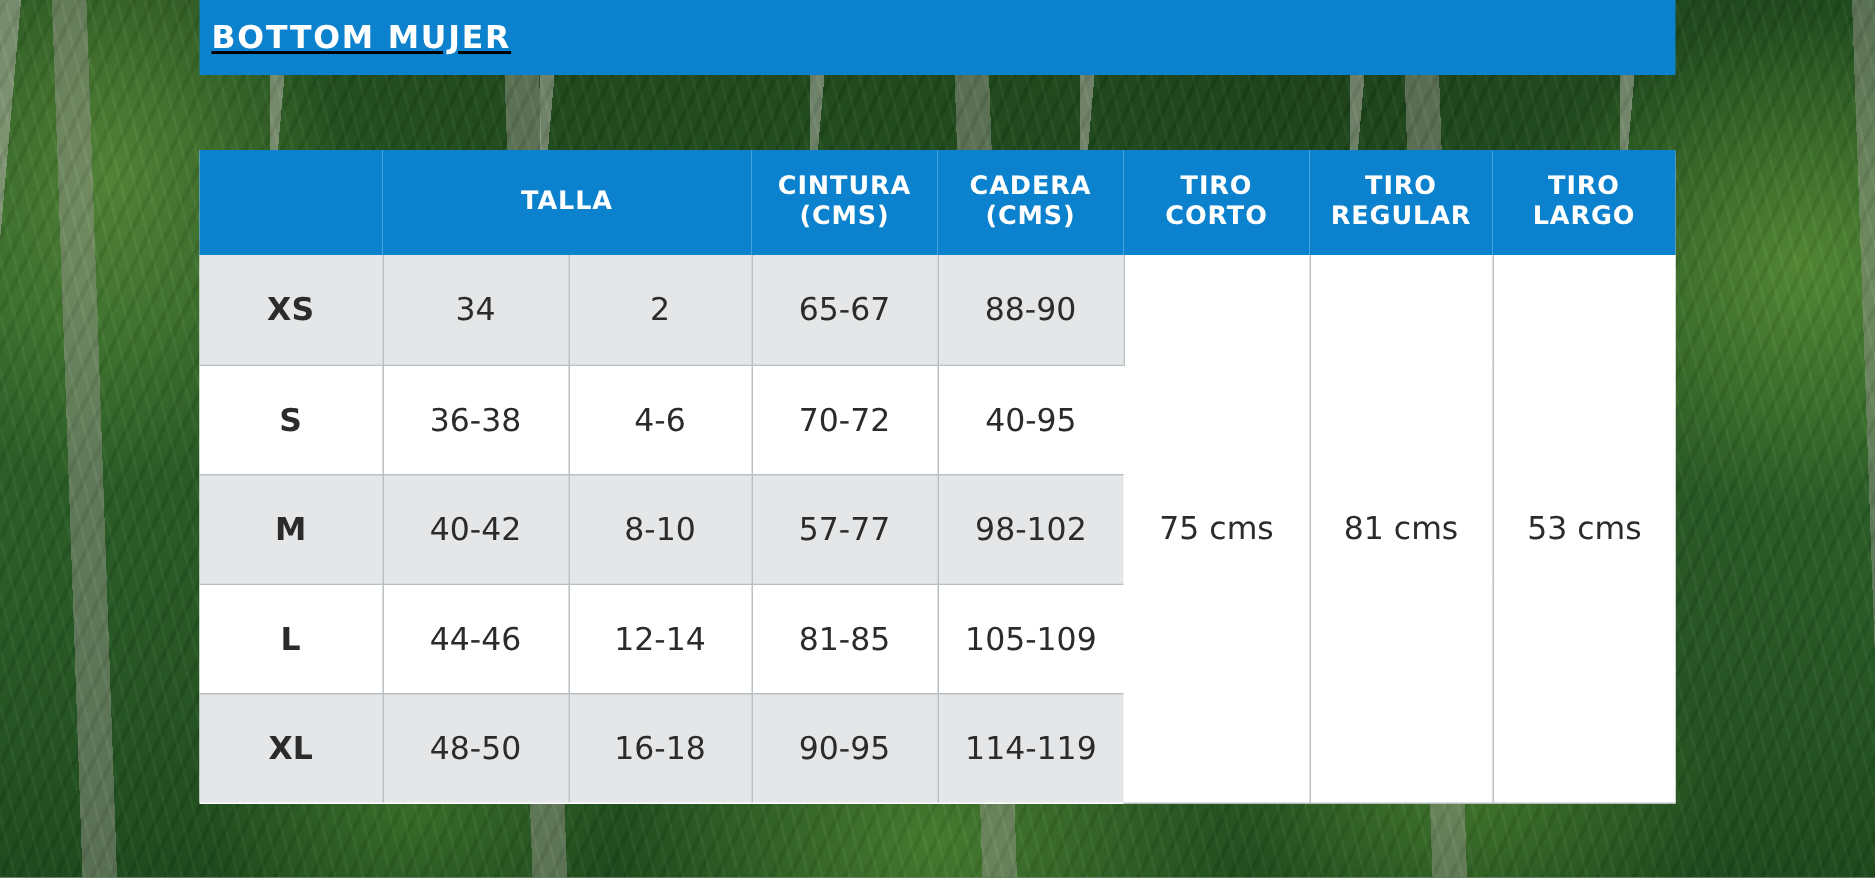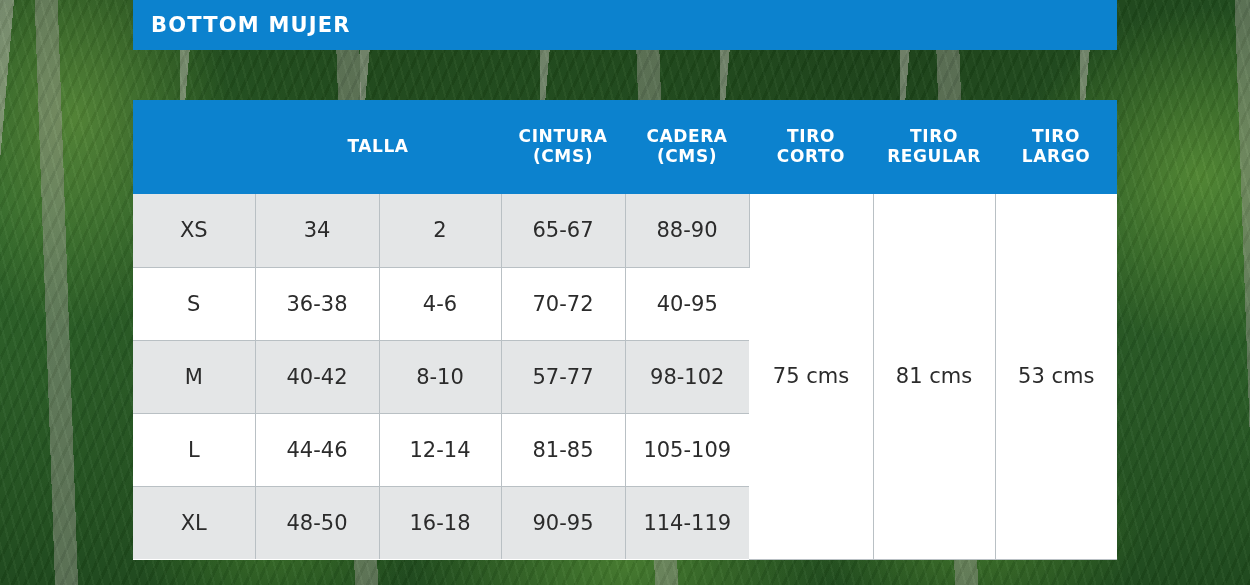--- a/index.html
+++ b/index.html
@@ -50,21 +50,22 @@
   .title-bar {
     position: absolute;
     left: 133px;
     top: 0;
     width: 984px;
     height: 50px;
     background: #0c82ce;
     display: flex;
     align-items: center;
     box-sizing: border-box;
-    padding-left: 18px;
+    padding-left: 8px;
+    text-decoration: underline;
   }
   .title-bar .title {
     color: #ffffff;
     font-size: 21px;
     font-weight: bold;
     letter-spacing: 1.2px;
   }
 
   
   .table-wrap {
@@ -82,21 +83,21 @@
   table.size-table thead th {
     background: #0c82ce;
     color: #ffffff;
     font-size: 17px;
     font-weight: bold;
     letter-spacing: .6px;
     height: 60px;
     line-height: 1.15;
     vertical-align: middle;
     text-align: center;
-    padding: 17px 4px;
+    padding: 5px 4px;
     border: none;
   }
   table.size-table thead th.th-blank { }
 
   table.size-table td {
     height: 73px;
     text-align: center;
     vertical-align: middle;
     font-size: 21px;
     color: #2b2b2b;
@@ -108,21 +109,21 @@
     border-left: none;
   }
   table.size-table tr td:last-child {
     border-right: none;
   }
   table.size-table tr:last-child td {
     border-bottom: none;
   }
   td.size-label {
     color: #1d6ea8;
-    font-weight: normal;
+    font-weight: bold;
     font-size: 21px;
   }
   tr.shaded td {
     background: #e4e6e7;
   }
   tr.plain td {
     background: #ffffff;
   }
   td.rise-cell {
     background: #ffffff !important;

